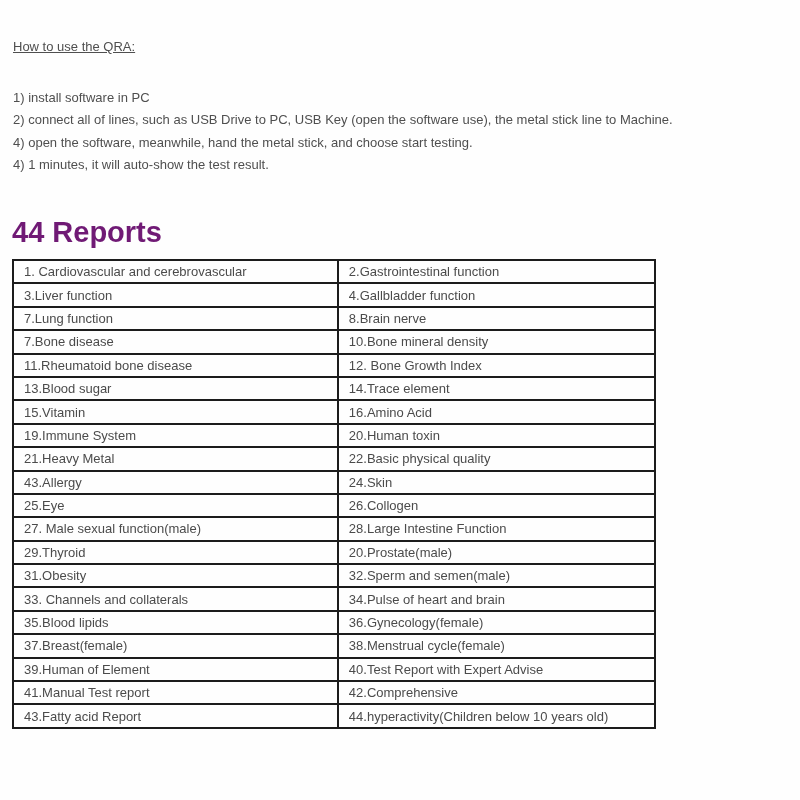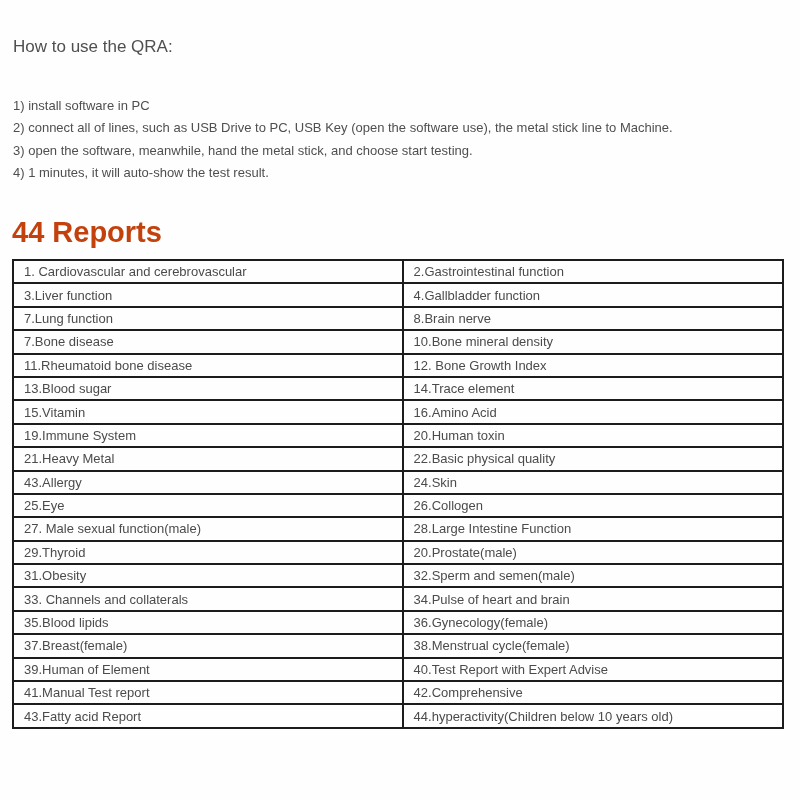--- a/index.html
+++ b/index.html
@@ -25,43 +25,44 @@
   .instructions {
     position: absolute;
     top: 36px;
     left: 13px;
     right: 13px;
     font-size: 13px;
     line-height: 22.5px;
     color: #4f4f4f;
   }
   .instructions .title {
-    margin: 0 0 36px 0;
-    font-size: 17px;
+    margin: 0 0 28px 0;
+    font-size: 13px;
     font-weight: normal;
+    text-decoration: underline;
   }
   .instructions ol {
     list-style: none;
     margin: 0;
     padding: 0;
   }
   .reports-heading {
     position: absolute;
     top: 216px;
     left: 12px;
     font-size: 29px;
     font-weight: bold;
     letter-spacing: 0px;
     margin: 0;
   }
   table.reports {
     position: absolute;
     top: 259px;
     left: 12px;
-    width: 772px;
+    width: 644px;
     border-collapse: collapse;
     table-layout: fixed;
     border-radius: 20px;
   }
   table.reports td {
     border: 2px solid #1c1c1c;
     height: 21.4px;
     padding: 0 4px 0 10px;
     font-size: 13px;
     color: #4b4b4b;
@@ -75,26 +76,26 @@
 </head>
 <body>
 
 <div class="page">
 
   <div class="instructions">
     <p class="title">How to use the QRA:</p>
     <ol>
       <li>1) install software in PC</li>
       <li>2) connect all of lines, such as USB Drive to PC, USB Key (open the software use), the metal stick line to Machine.</li>
-      <li>3) open the software, meanwhile, hand the metal stick, and choose start testing.</li>
+      <li>4) open the software, meanwhile, hand the metal stick, and choose start testing.</li>
       <li>4) 1 minutes, it will auto-show the test result.</li>
     </ol>
   </div>
 
-  <h1 class="reports-heading" style="color: #c2410c;">44 Reports</h1>
+  <h1 class="reports-heading" style="color: #701a75;">44 Reports</h1>
 
   <table class="reports">
     <colgroup>
       <col class="left-col">
       <col class="right-col">
     </colgroup>
     <tbody>
         <tr>
           <td>1. Cardiovascular and cerebrovascular</td>
           <td>2.Gastrointestinal function</td>

